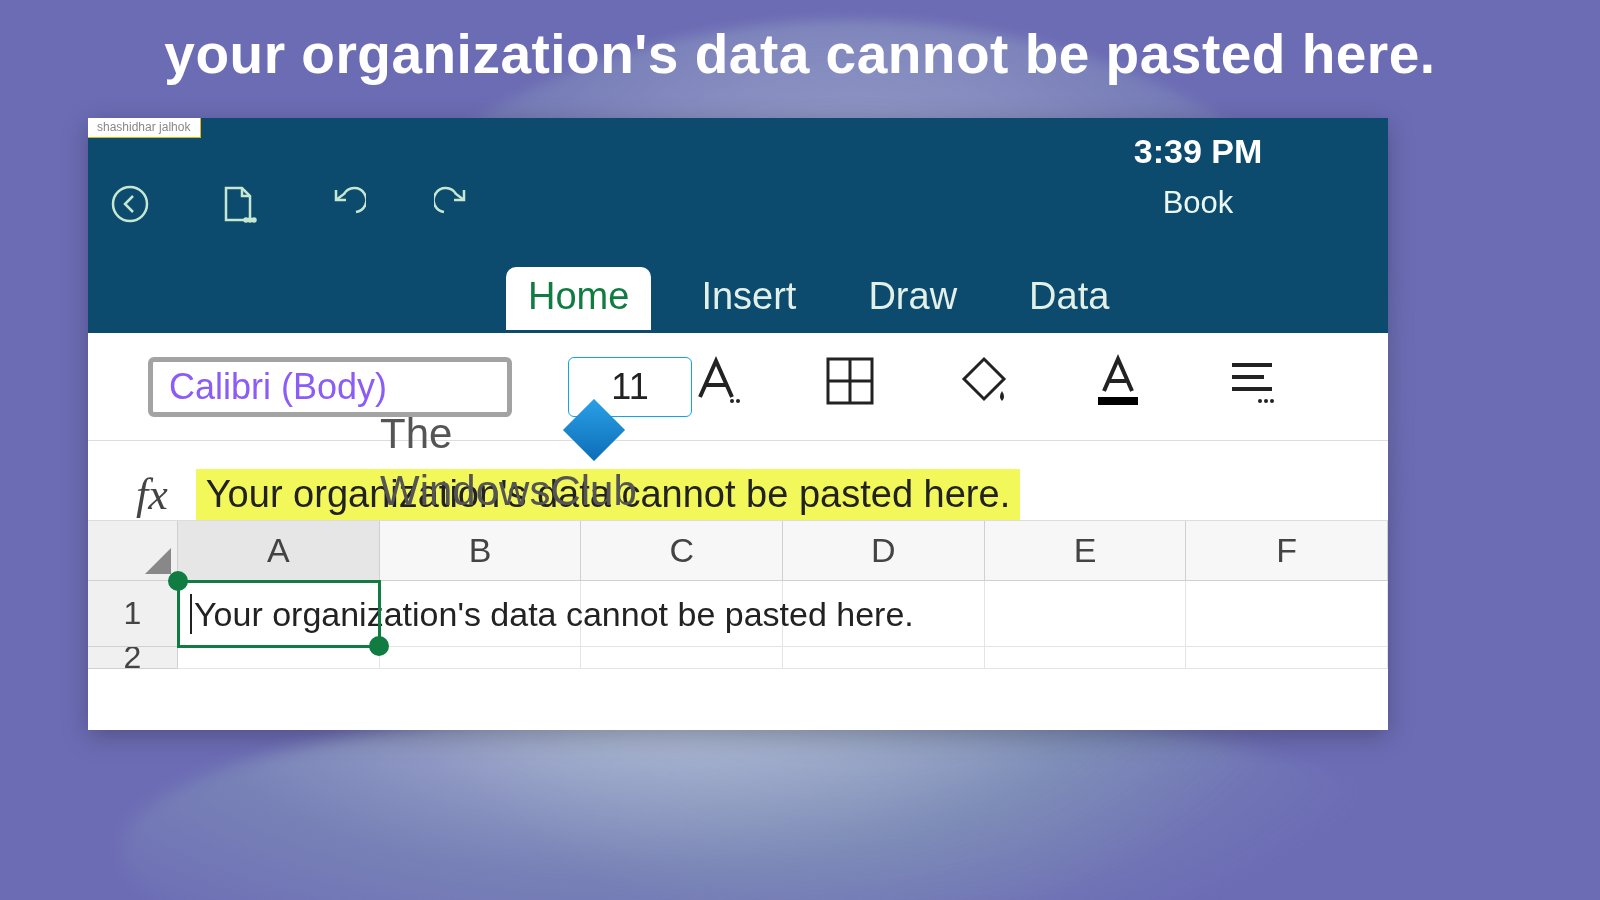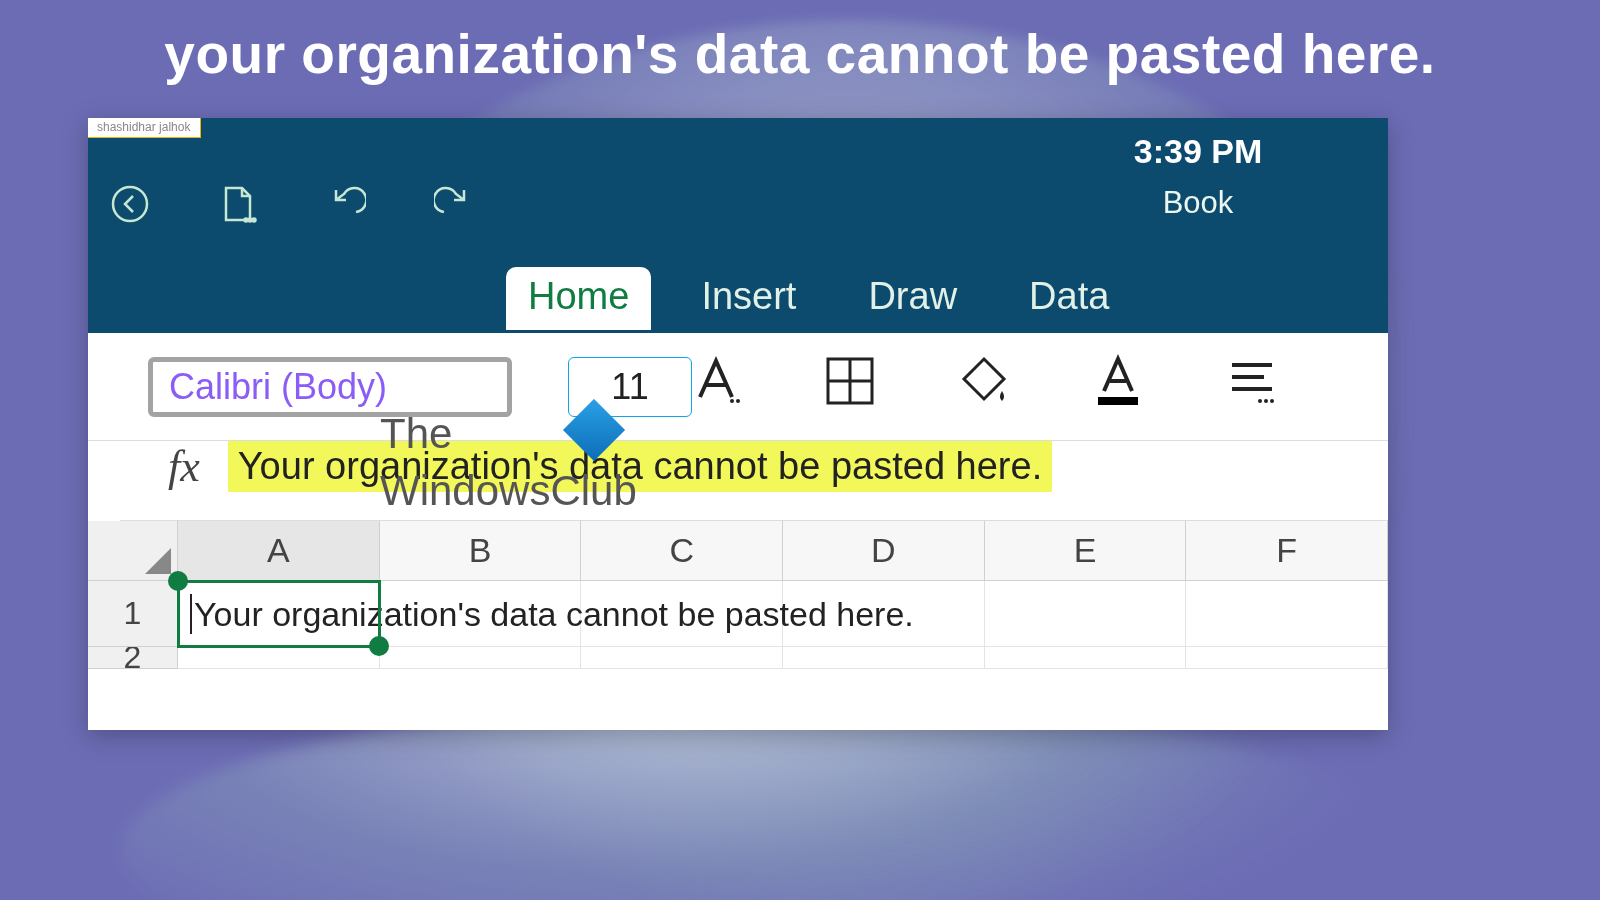--- a/index.html
+++ b/index.html
@@ -173,24 +173,23 @@
     transform: rotate(45deg);
     background: linear-gradient(135deg, #2aa0e6 0%, #0c6db8 100%);
     filter: blur(0.5px);
     pointer-events: none;
   }
 
   .fx-row {
     height: 80px;
     border-bottom: 1px solid #ddd;
     display: flex;
-    align-items: flex-start;
+    align-items: flex-end;
     padding-left: 48px;
     background: #fff;
-    margin-left: 32px;
   }
   .fx-label {
     font-family: "Cambria Math", "Times New Roman", serif;
     font-style: italic;
     font-size: 44px;
     color: #444;
     margin-right: 28px;
   }
   .fx-value {
     background: #f2f85a;

